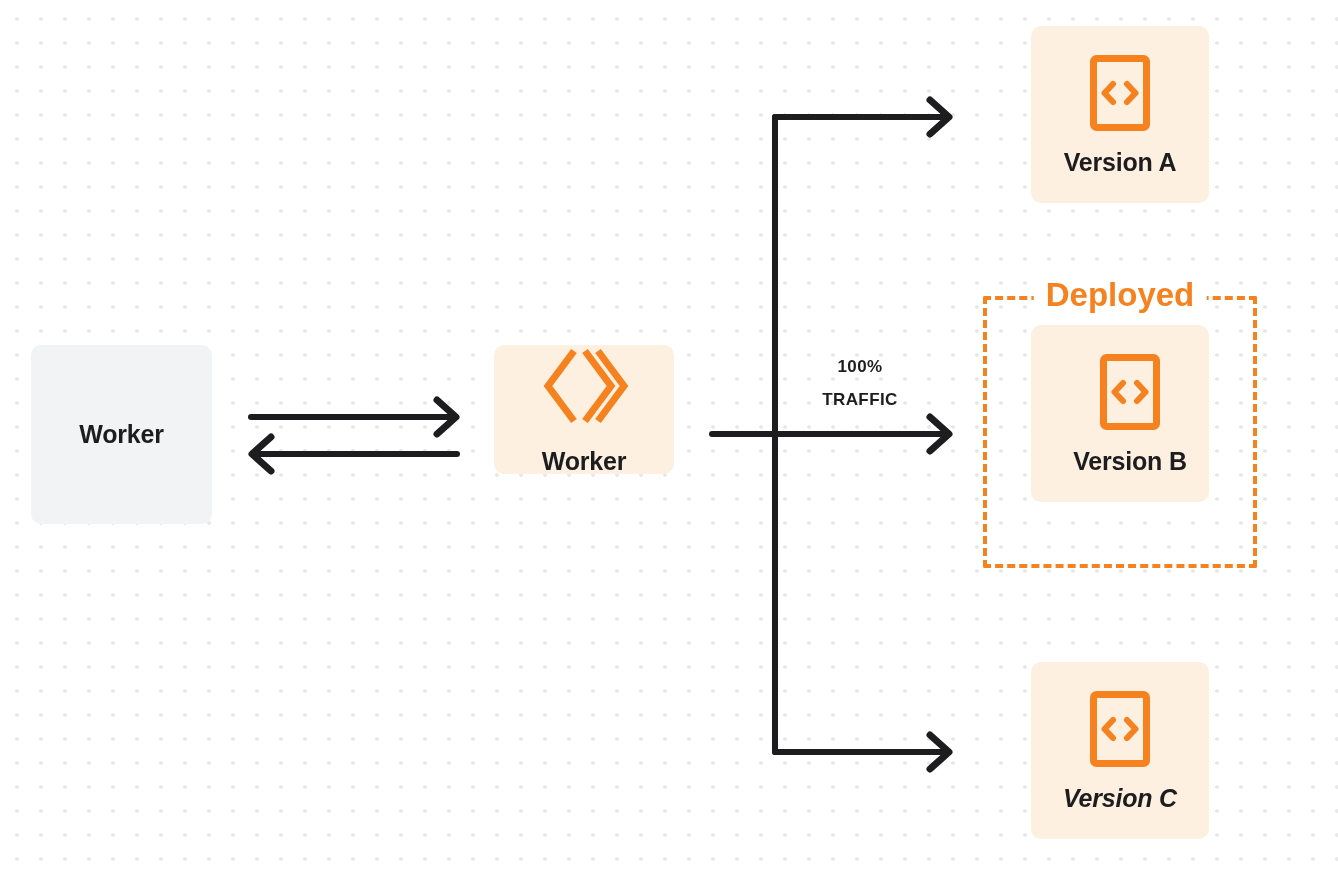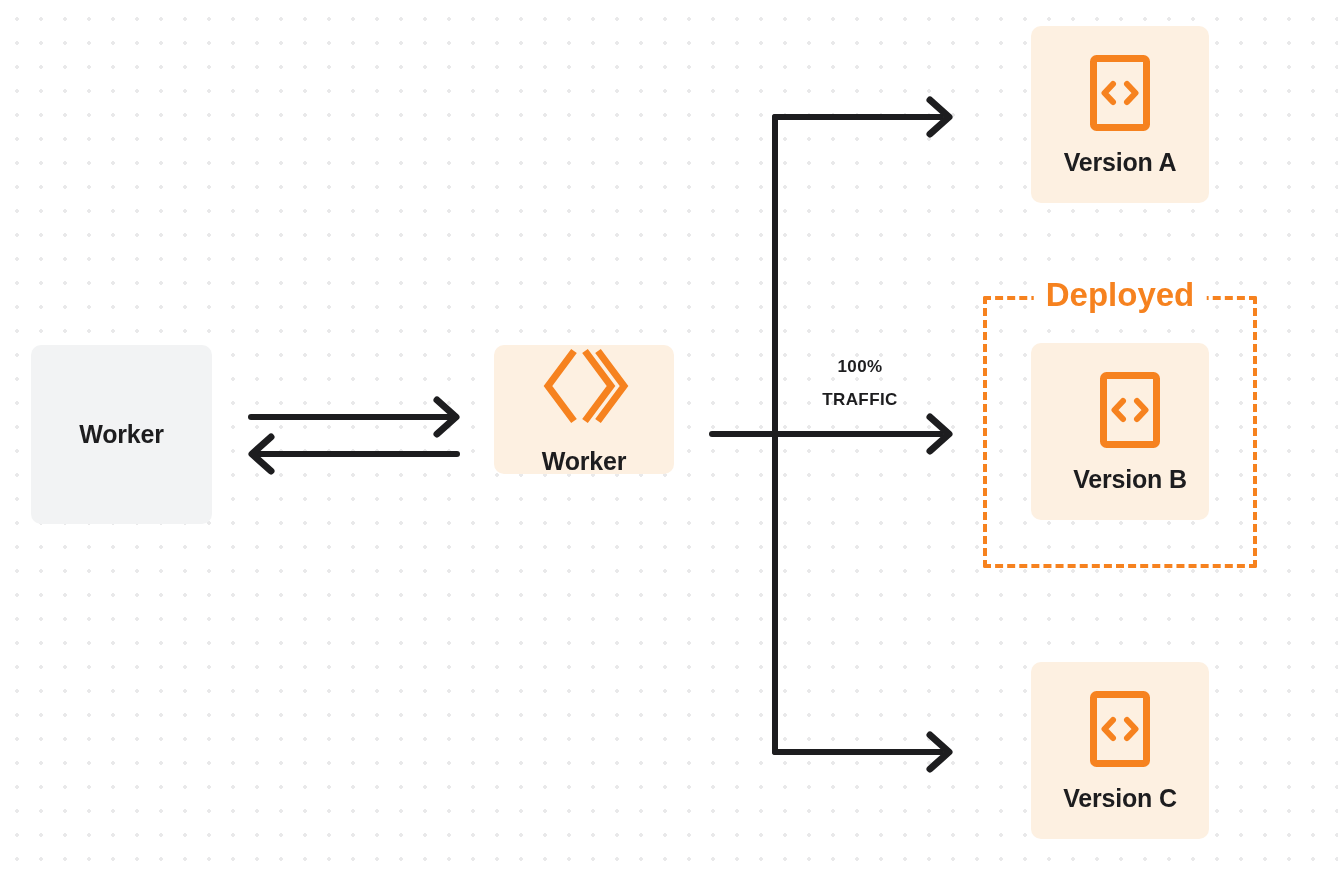--- a/index.html
+++ b/index.html
@@ -60,22 +60,22 @@
   .worker-logo { width: 92px; height: 82px; display: block; }
 
   
   .version-node {
     width: 178px;
     height: 177px;
     background: #fdf0e1;
     left: 1031px;
   }
   #version-a-node { top: 26px; }
-  #version-b-node { top: 343px; padding-left: 20px; }
-  #version-c-node { top: 662px; }
+  #version-b-node { top: 325px; padding-left: 20px; }
+  #version-c-node { top: 662px; font-style: italic; }
   .version-node .node-label { margin-top: 18px; }
   .version-icon { width: 62px; height: 78px; display: block; }
 
   
   #deployed-group {
     position: absolute;
     left: 983px;
     top: 296px;
     width: 274px;
     height: 272px;

